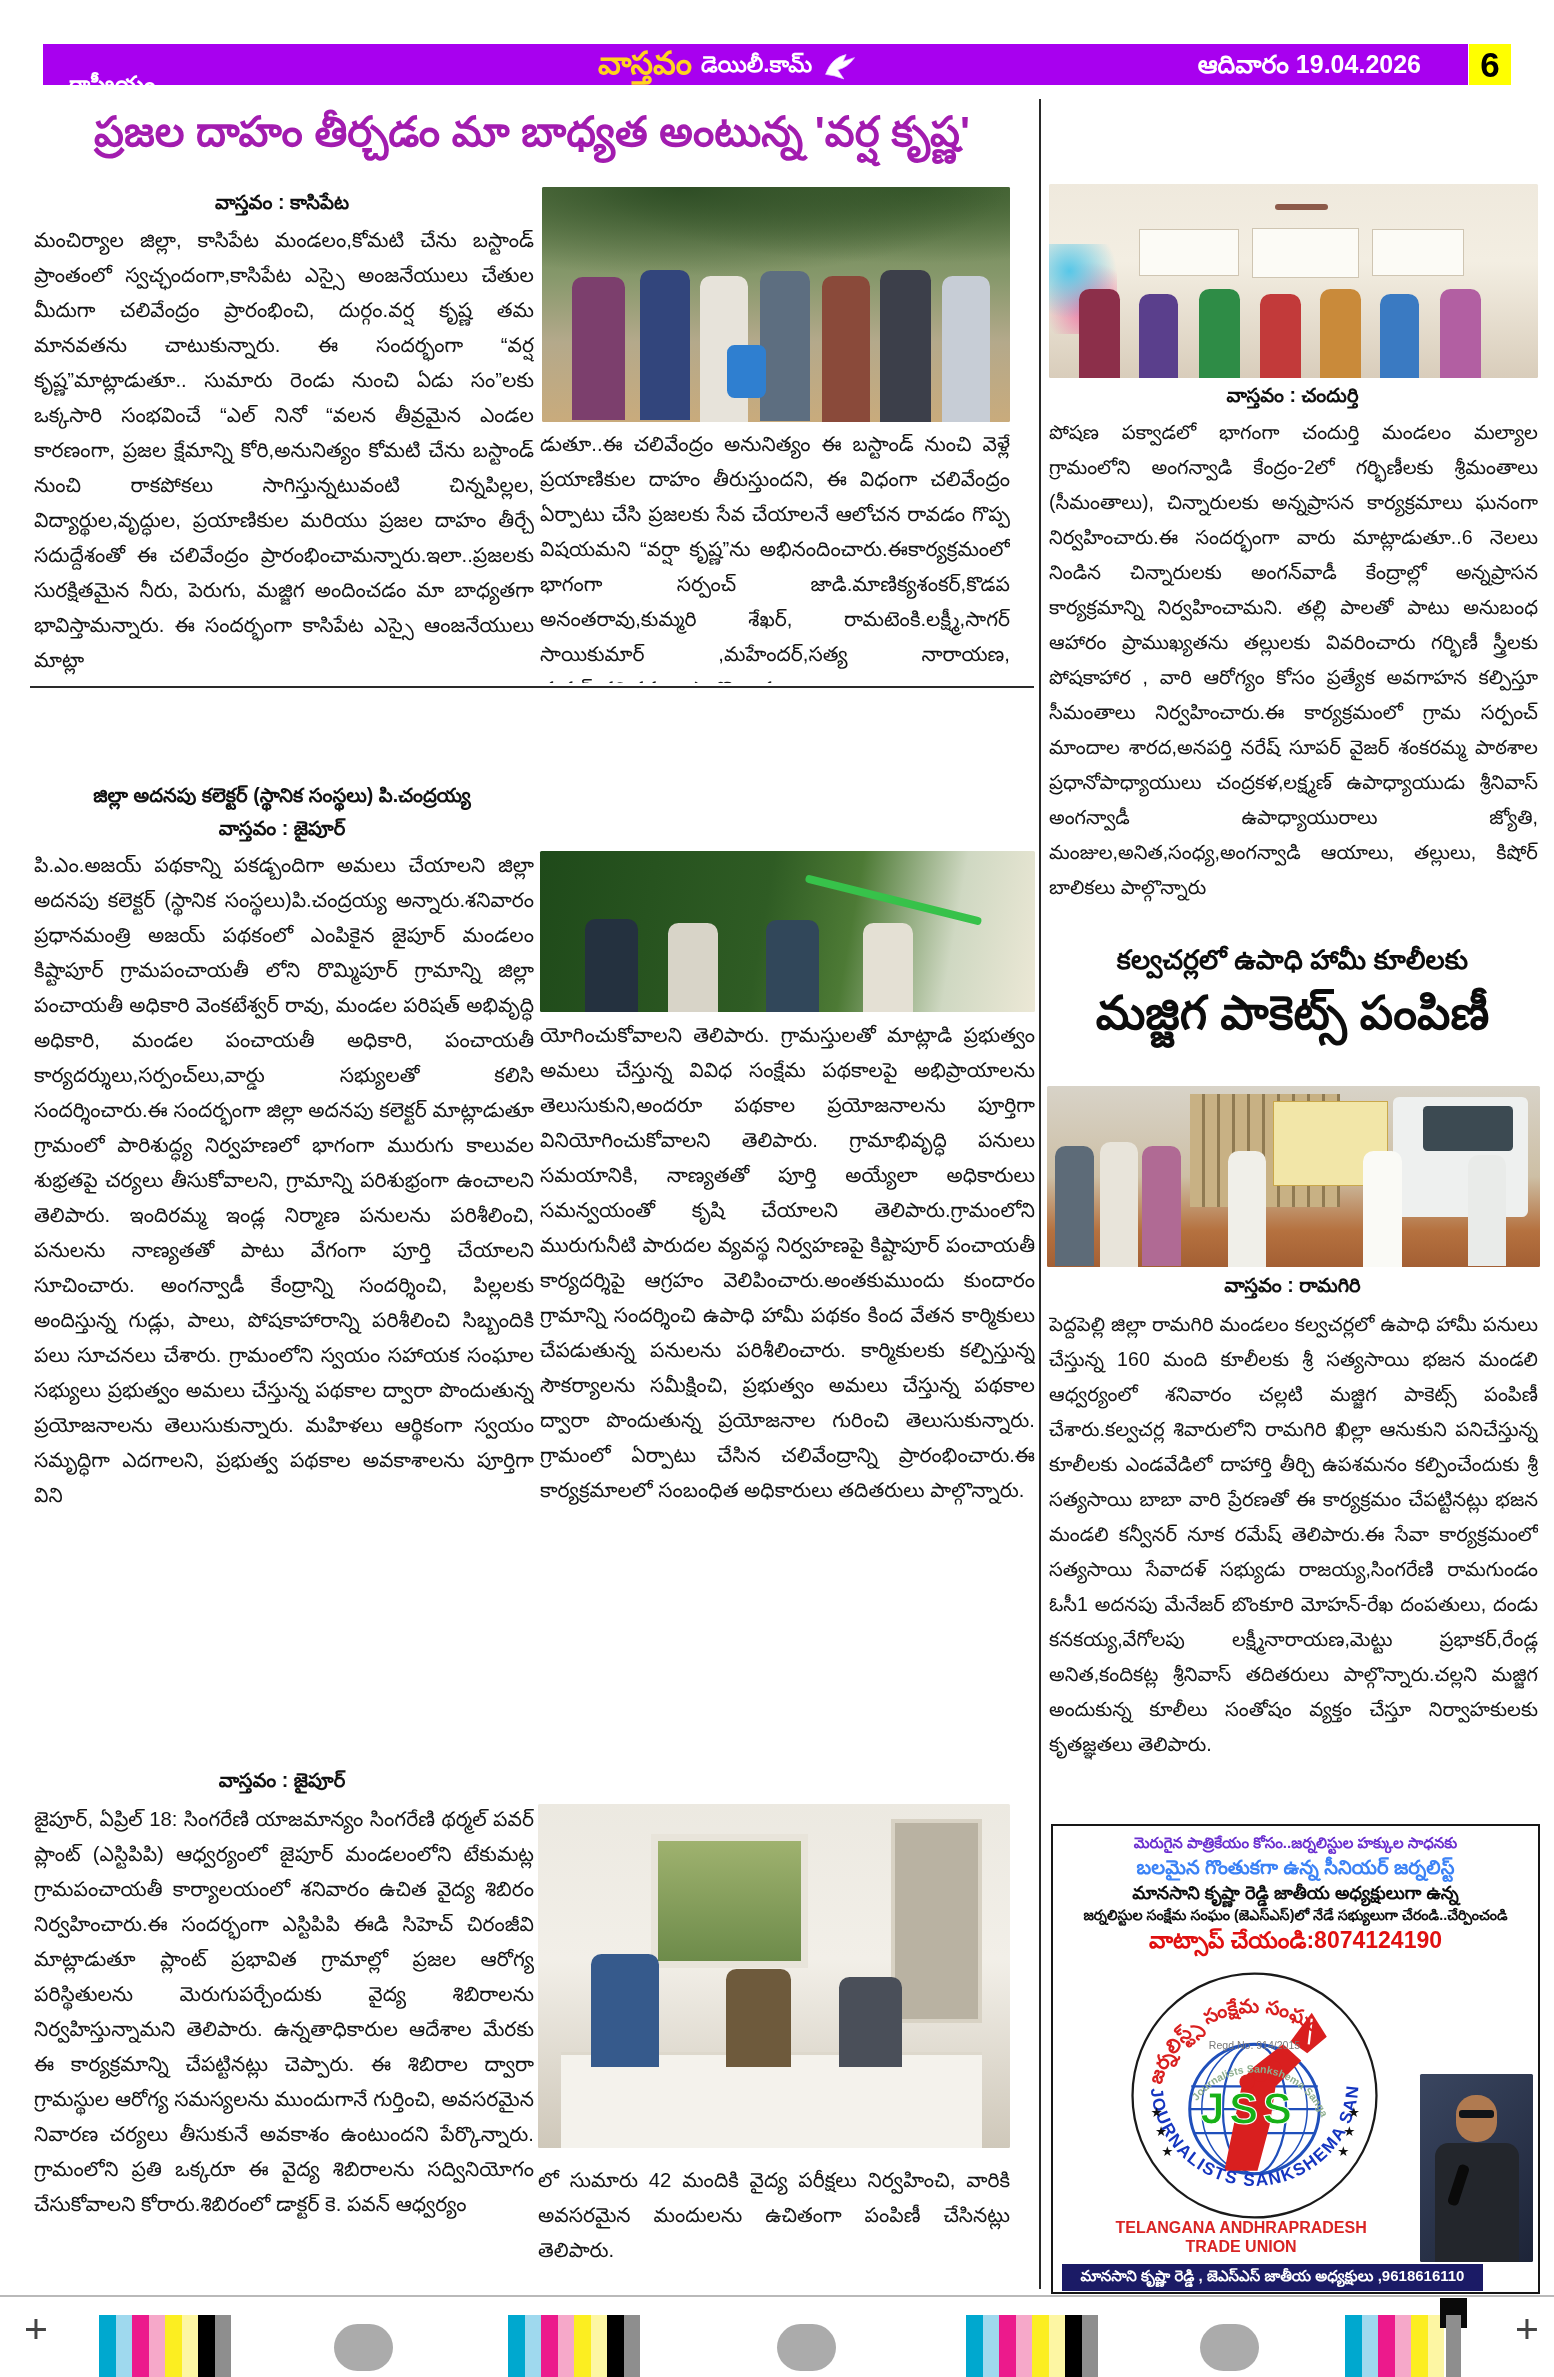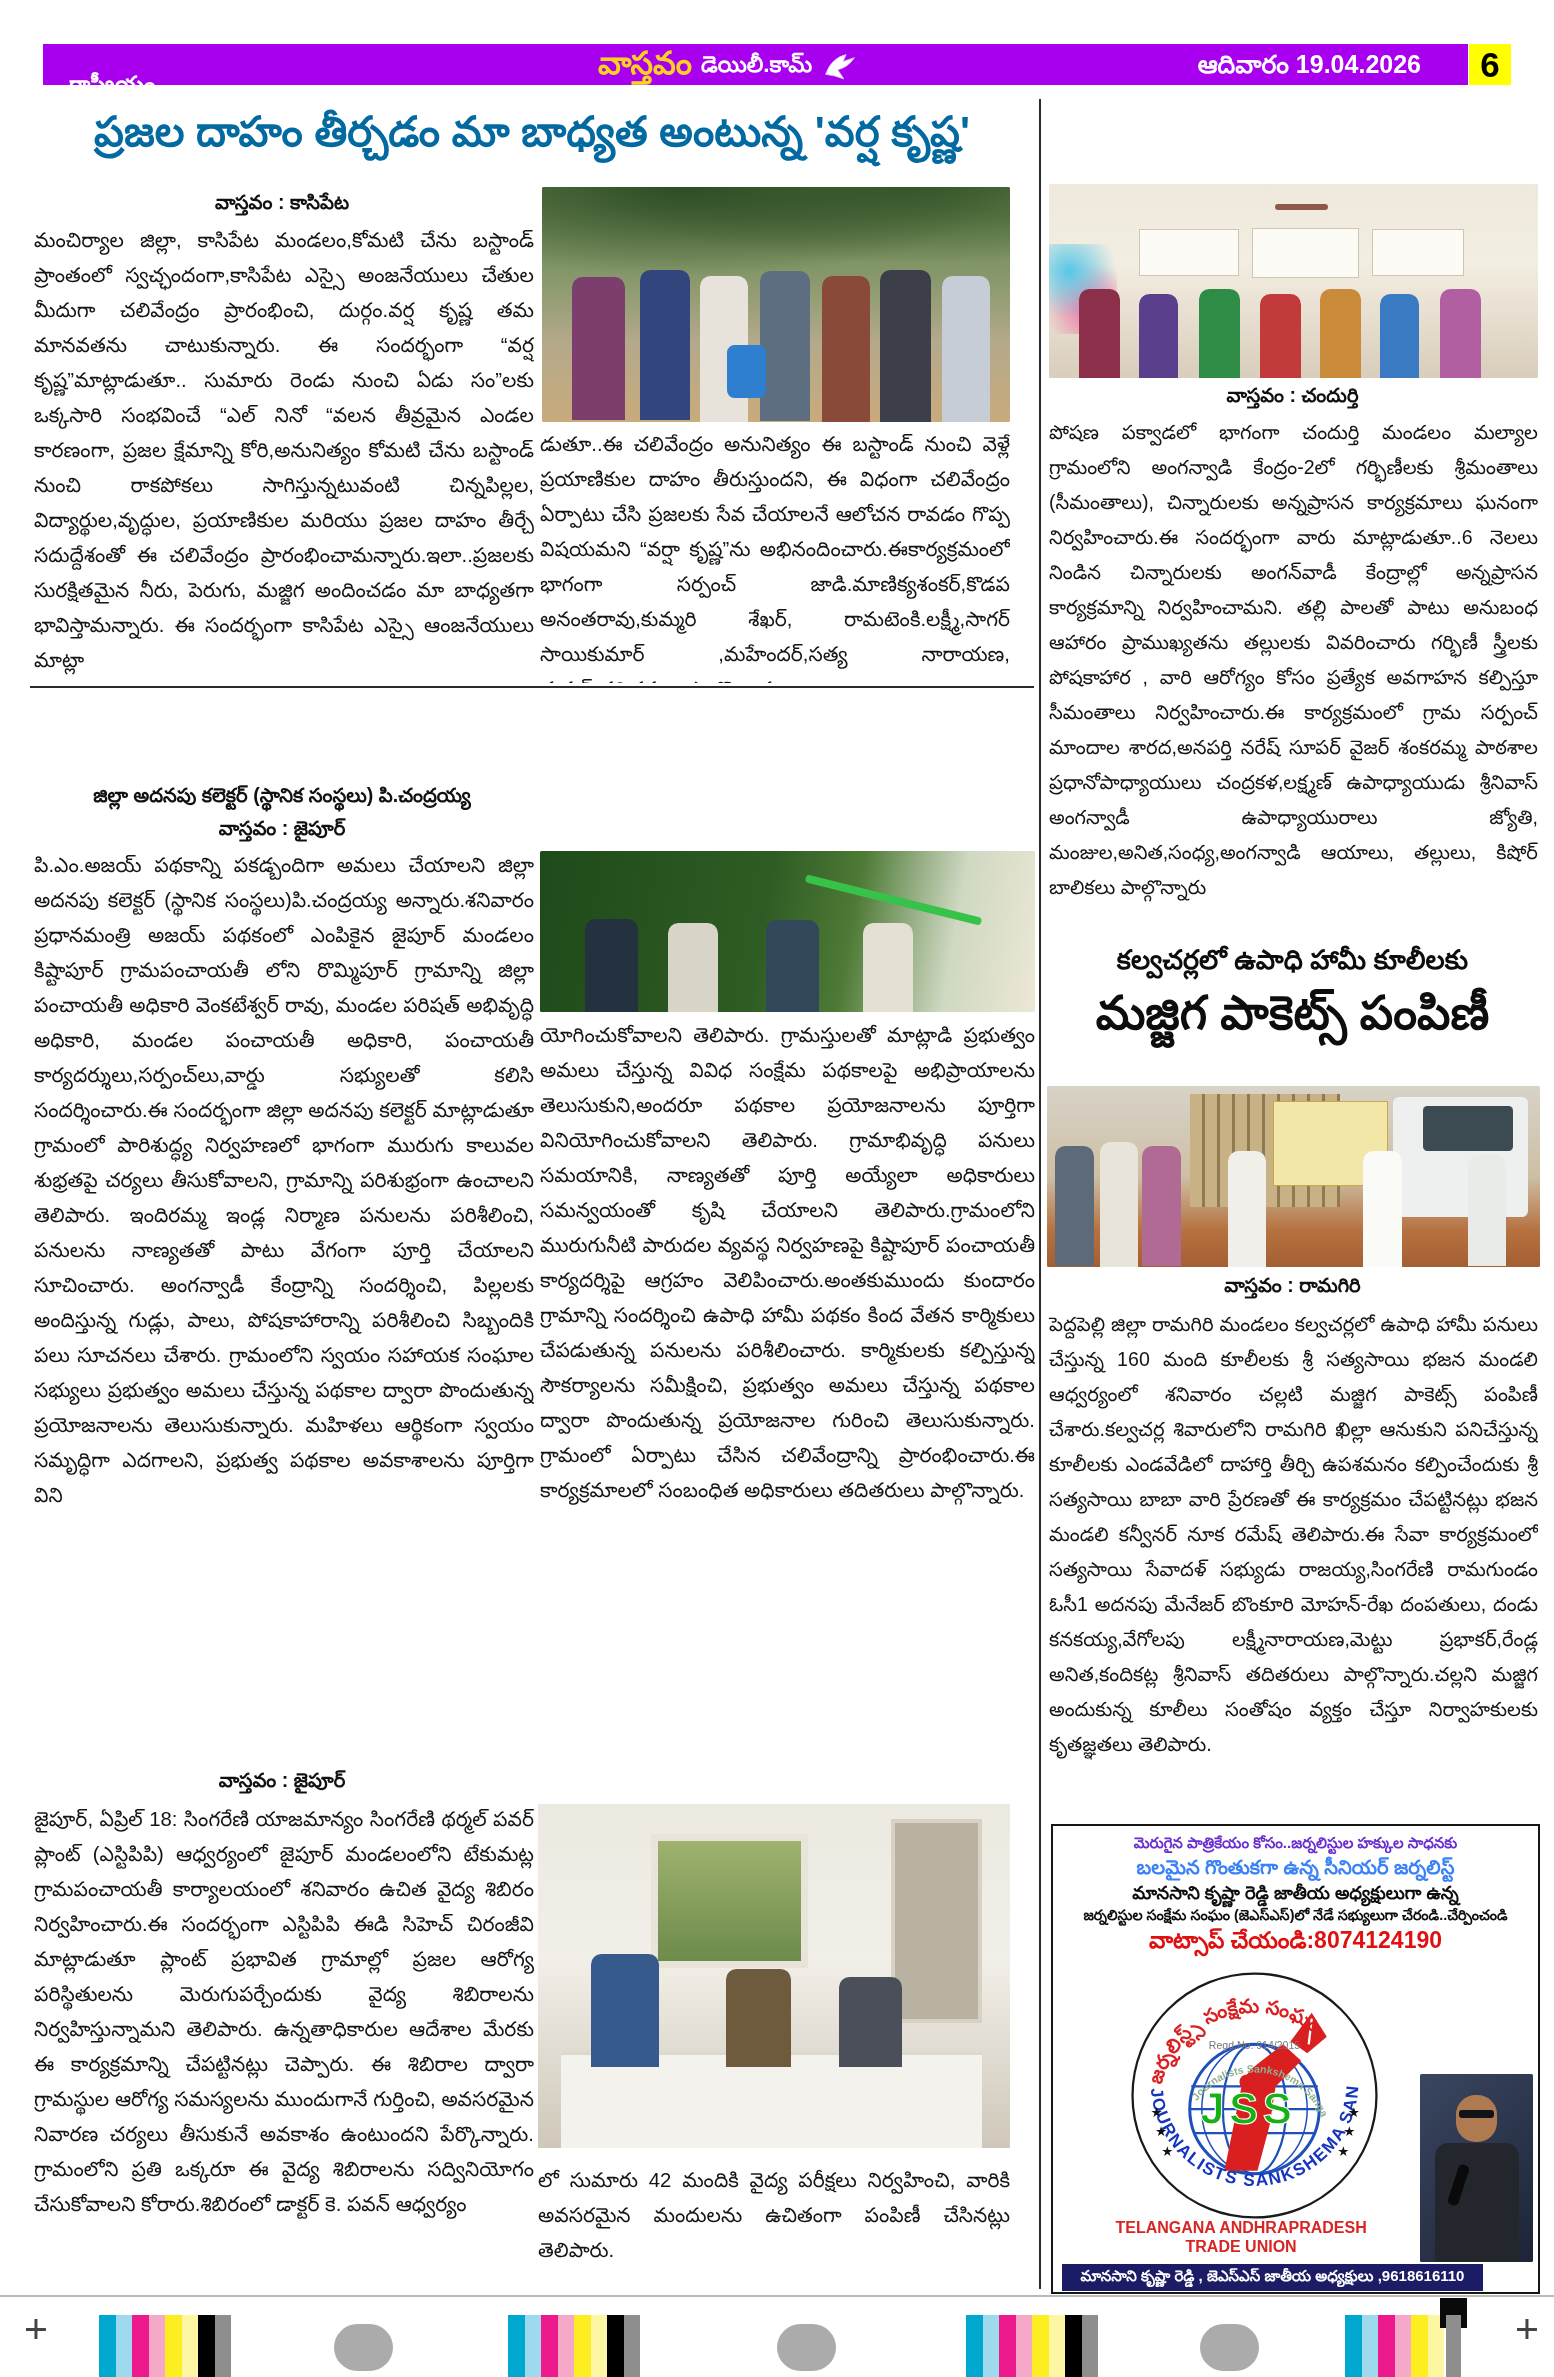--- a/index.html
+++ b/index.html
@@ -37,21 +37,21 @@
   </div>
   <div class="abs" style="left:1083px;top:50px;width:338px;text-align:right;font-size:25px;color:#ffffff;font-weight:600;">ఆదివారం 19.04.2026</div>
   <div class="abs" style="left:1469px;top:44px;width:42px;height:41px;background:#ffff00;display:flex;align-items:center;justify-content:center;">
     <span style="font-size:35px;font-weight:700;color:#000;">6</span>
   </div>
 
   <div class="vrule" style="left:1039px;top:99px;width:1.5px;height:2190px;"></div>
   <div class="hrule" style="left:30px;top:686px;width:1004px;height:1.5px;"></div>
   <div class="hrule" style="left:0px;top:2295px;width:1555px;height:1.5px;background:#b9b9b9;"></div>
 
-  <div class="abs headline ctr" style="left:30px;top:102px;width:1004px;font-size:42px;color:#0369a1;">ప్రజల దాహం తీర్చడం మా బాధ్యత అంటున్న 'వర్ష కృష్ణ'</div>
+  <div class="abs headline ctr" style="left:30px;top:102px;width:1004px;font-size:42px;color:#a21caf;">ప్రజల దాహం తీర్చడం మా బాధ్యత అంటున్న 'వర్ష కృష్ణ'</div>
   <div class="abs ctr byline" style="left:30px;top:191px;width:504px;">వాస్తవం : కాసిపేట</div>
   <div class="abs body-text" style="left:34px;top:223px;width:500px;height:463px;overflow:hidden;">మంచిర్యాల జిల్లా, కాసిపేట మండలం,కోమటి చేను బస్టాండ్ ప్రాంతంలో స్వచ్ఛందంగా,కాసిపేట ఎస్సై అంజనేయులు చేతుల మీదుగా చలివేంద్రం ప్రారంభించి, దుర్గం.వర్ష కృష్ణ తమ మానవతను చాటుకున్నారు. ఈ సందర్భంగా “వర్ష కృష్ణ”మాట్లాడుతూ.. సుమారు రెండు నుంచి ఏడు సం”లకు ఒక్కసారి సంభవించే “ఎల్ నినో “వలన తీవ్రమైన ఎండల కారణంగా, ప్రజల క్షేమాన్ని కోరి,అనునిత్యం కోమటి చేను బస్టాండ్ నుంచి రాకపోకలు సాగిస్తున్నటువంటి చిన్నపిల్లల, విద్యార్థుల,వృద్ధుల, ప్రయాణికుల మరియు ప్రజల దాహం తీర్చే సదుద్దేశంతో ఈ చలివేంద్రం ప్రారంభించామన్నారు.ఇలా..ప్రజలకు సురక్షితమైన నీరు, పెరుగు, మజ్జిగ అందించడం మా బాధ్యతగా భావిస్తామన్నారు. ఈ సందర్భంగా కాసిపేట ఎస్సై ఆంజనేయులు మాట్లా</div>
   <div class="photo" style="left:542px;top:187px;width:468px;height:235px;background:linear-gradient(180deg,#64804c 0%,#86986b 38%,#b4a98b 66%,#c9ab7c 100%);">
     <div class="abs" style="left:0;top:0;width:468px;height:90px;background:radial-gradient(ellipse at 30% 0%,#2e4d25 0%,rgba(46,77,37,0) 70%),radial-gradient(ellipse at 80% 0%,#39592c 0%,rgba(57,89,44,0) 60%);"></div>
     <div class="fig" style="left:30px;top:90px;width:53px;height:143px;background:#7c3f6d;"></div>
     <div class="fig" style="left:98px;top:83px;width:50px;height:150px;background:#32457c;"></div>
     <div class="fig" style="left:158px;top:89px;width:48px;height:146px;background:#e7e3da;"></div>
     <div class="fig" style="left:218px;top:84px;width:50px;height:150px;background:#5d6e80;"></div>
     <div class="fig" style="left:280px;top:89px;width:48px;height:146px;background:#8a4a3a;"></div>
     <div class="fig" style="left:338px;top:83px;width:51px;height:152px;background:#3c3f4a;"></div>

